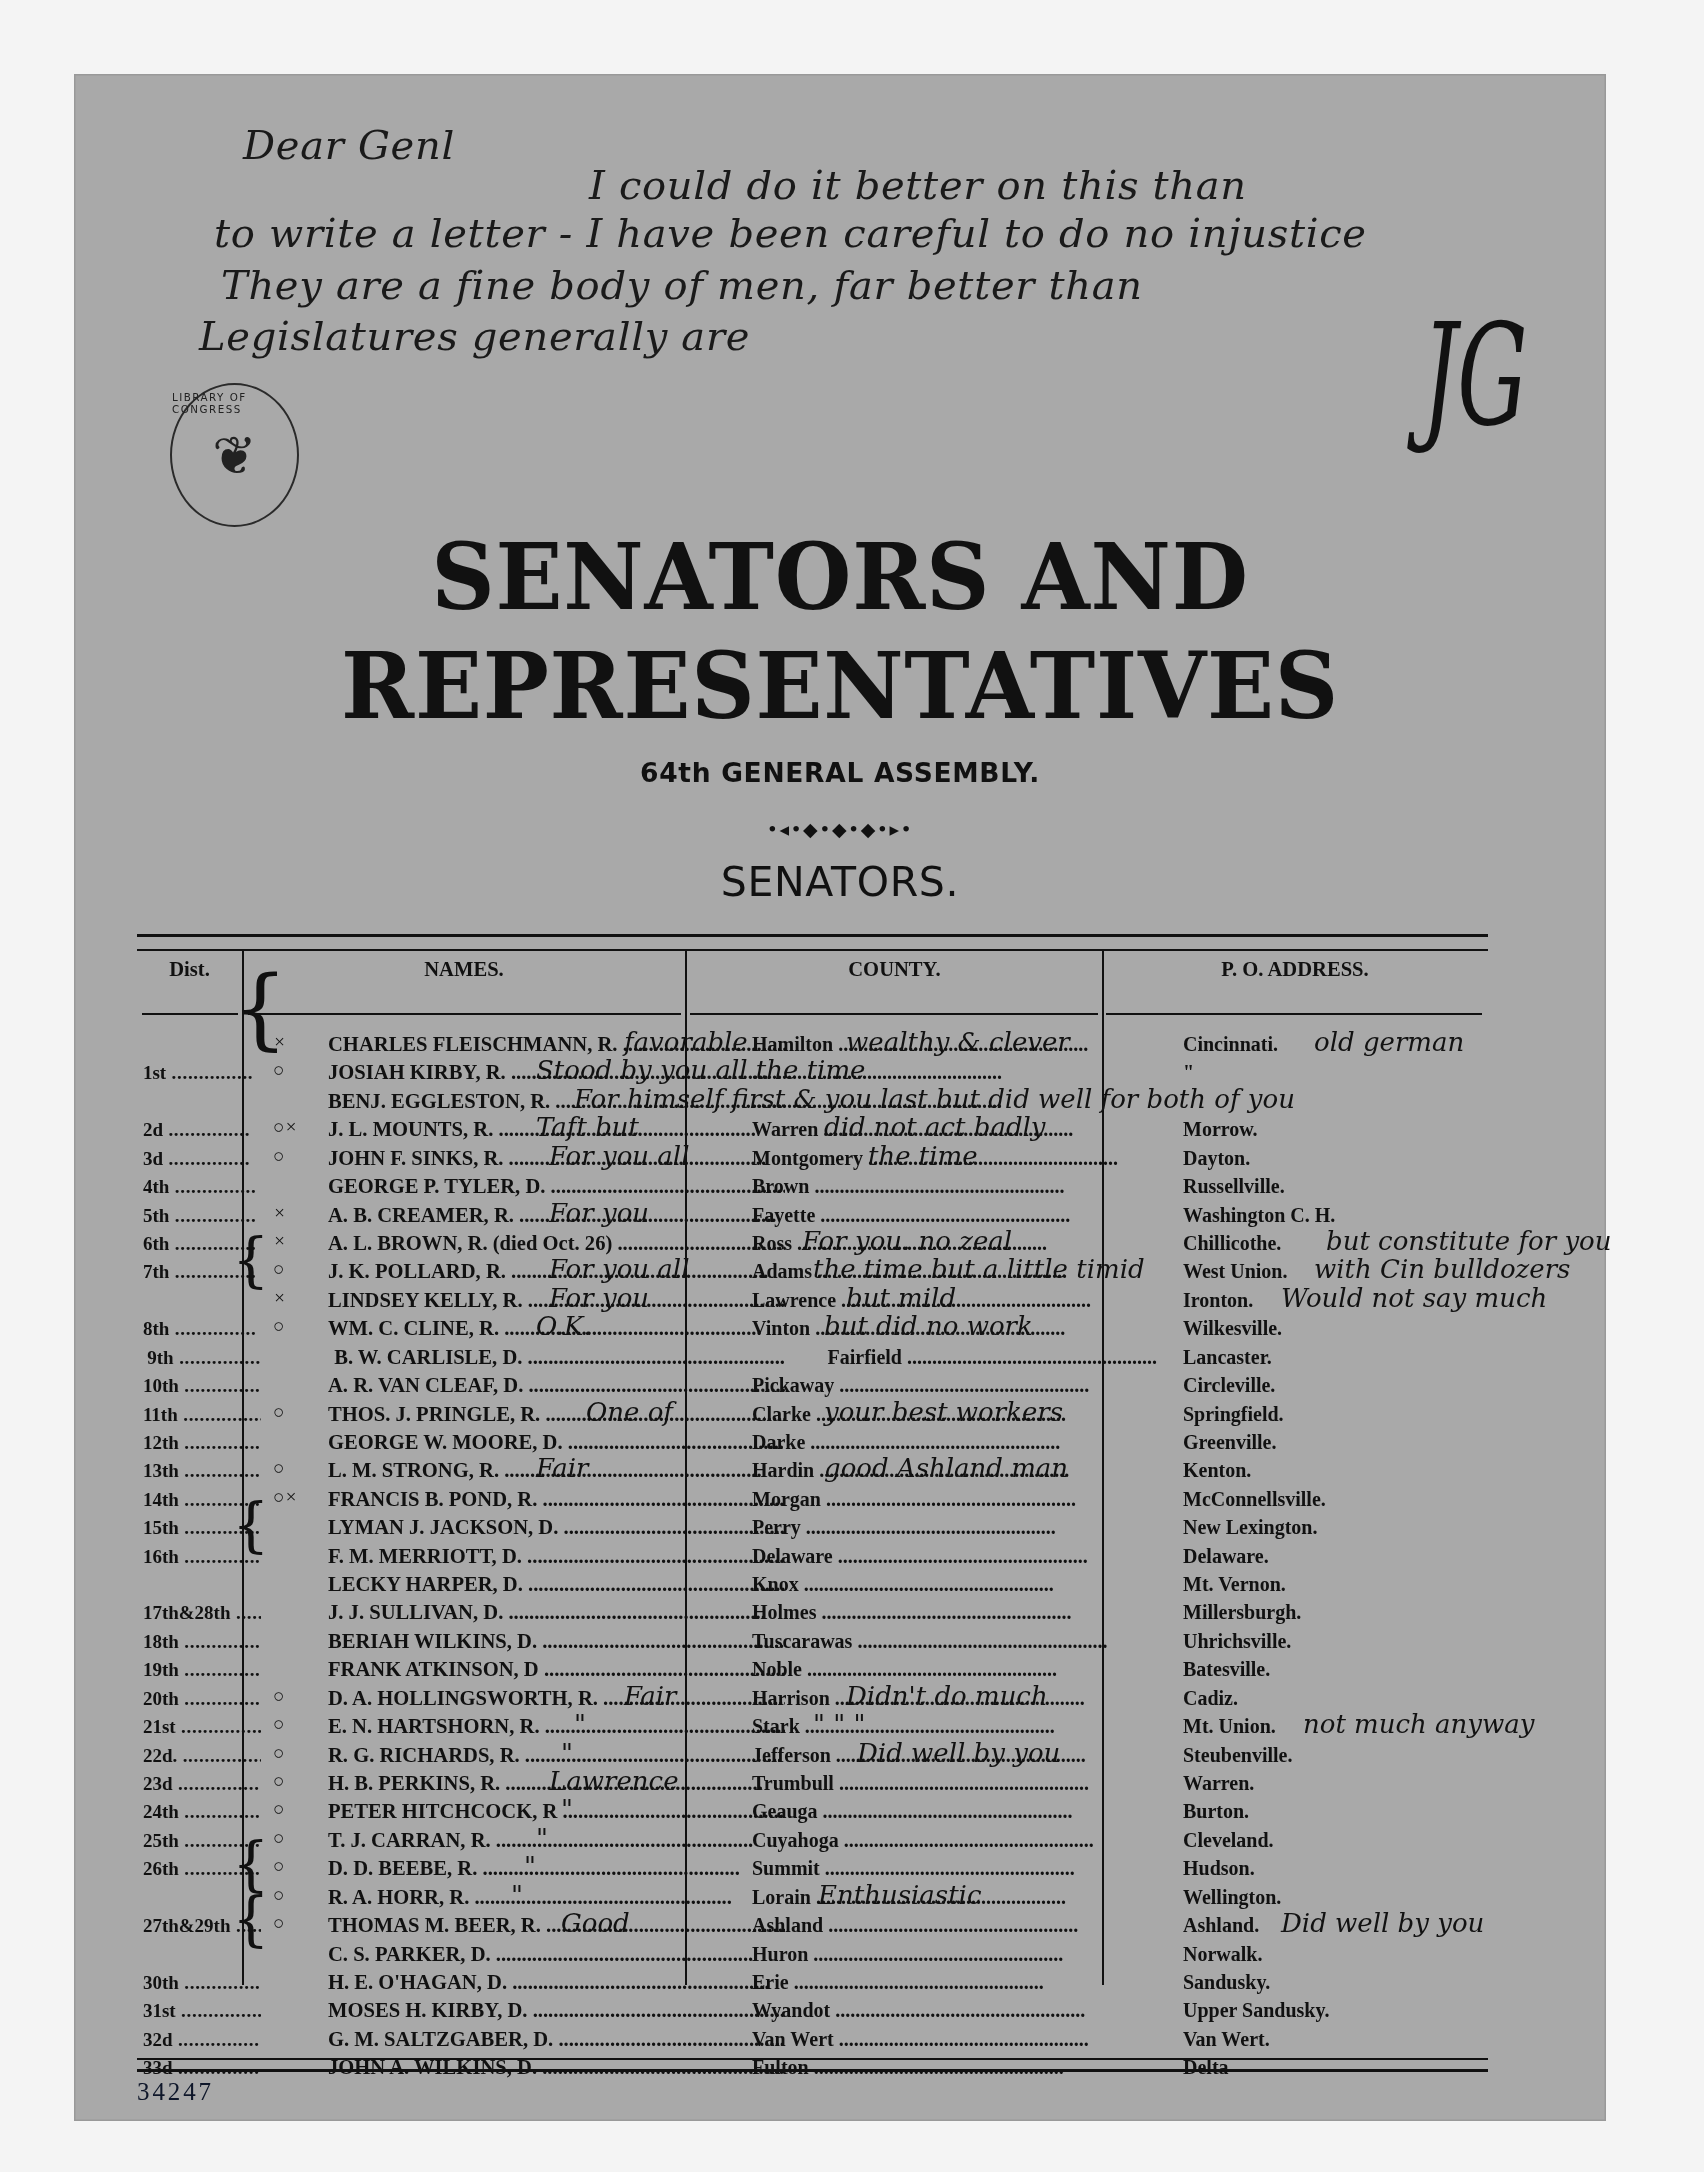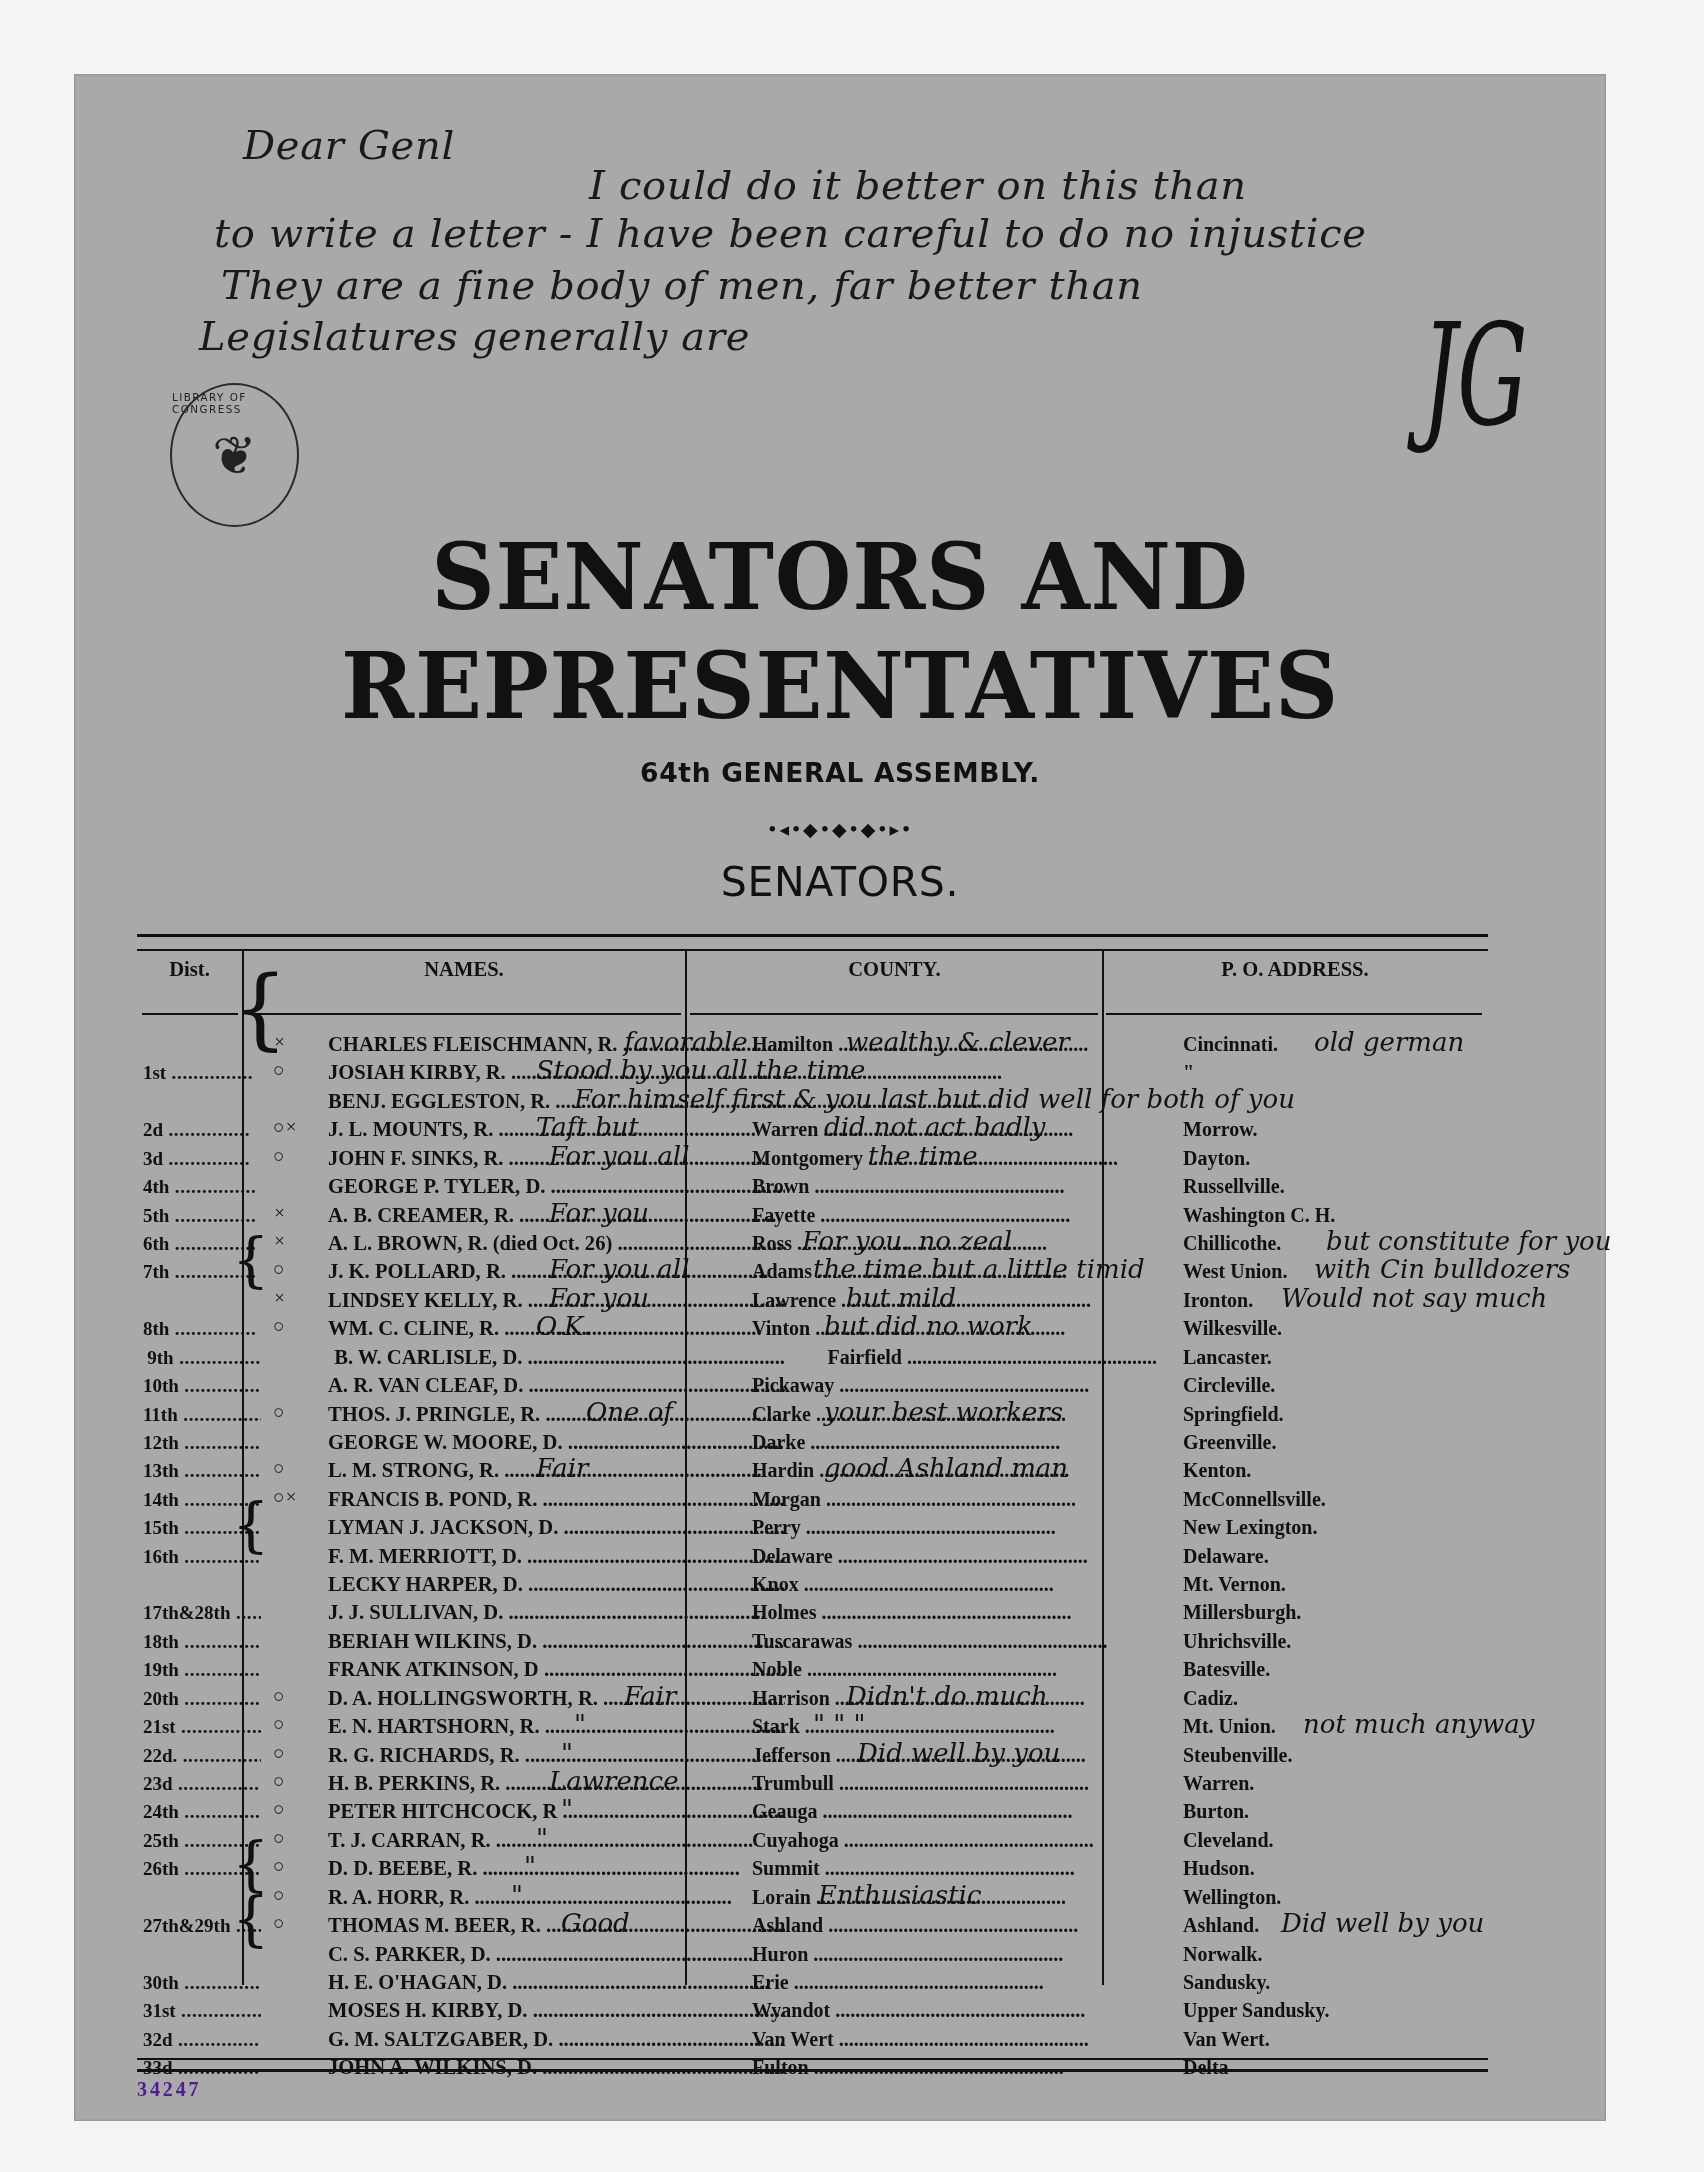--- a/index.html
+++ b/index.html
@@ -32,21 +32,21 @@
   .row .dist{position:absolute;left:5.9px;width:118px;font-size:19px;top:2.9px;white-space:nowrap;overflow:hidden;}
   .row .dist::after{content:" ...............";letter-spacing:0.7px;}
   .row .name{position:absolute;left:191px;width:457px;font-size:20.6px;white-space:nowrap;overflow:hidden;top:1.5px;}
   .row .name::after{content:" ..................................................";}
   .row .county{position:absolute;left:615px;width:405px;font-size:20px;white-space:nowrap;overflow:hidden;top:2.2px;}
   .row .county::after{content:" ..................................................";}
   .row .po{position:absolute;left:1046px;font-size:20px;white-space:nowrap;top:2.2px;}
   .row .mark{position:absolute;left:136px;top:0px;font-size:19px;font-weight:normal;font-style:italic;}
   .note{position:absolute;font-size:26px;font-style:italic;font-weight:normal;font-family:"DejaVu Serif",serif;color:#121212;white-space:nowrap;}
   .brace{position:absolute;left:158px;font-size:74px;font-weight:normal;color:#111;font-family:"DejaVu Serif",serif;line-height:1;}
-  .docnum{position:absolute;left:63px;top:2004px;font-size:20px;font-weight:bold;letter-spacing:2.9px;font-family:"Liberation Serif",serif;color:#4c1d95;}
+  .docnum{position:absolute;left:63px;top:2004px;font-size:25px;font-weight:normal;letter-spacing:2.9px;font-family:"Liberation Serif",serif;color:#0f172a;}
 </style>
 </head>
 <body>
 
 <div class="sheet">
 
   <div class="letter">
     <div class="ln" style="left:169px;top:48px;">Dear Genl</div>
     <div class="ln" style="left:515px;top:88px;">I could do it better on this than</div>
     <div class="ln" style="left:140px;top:136px;">to write a letter - I have been careful to do no injustice</div>

